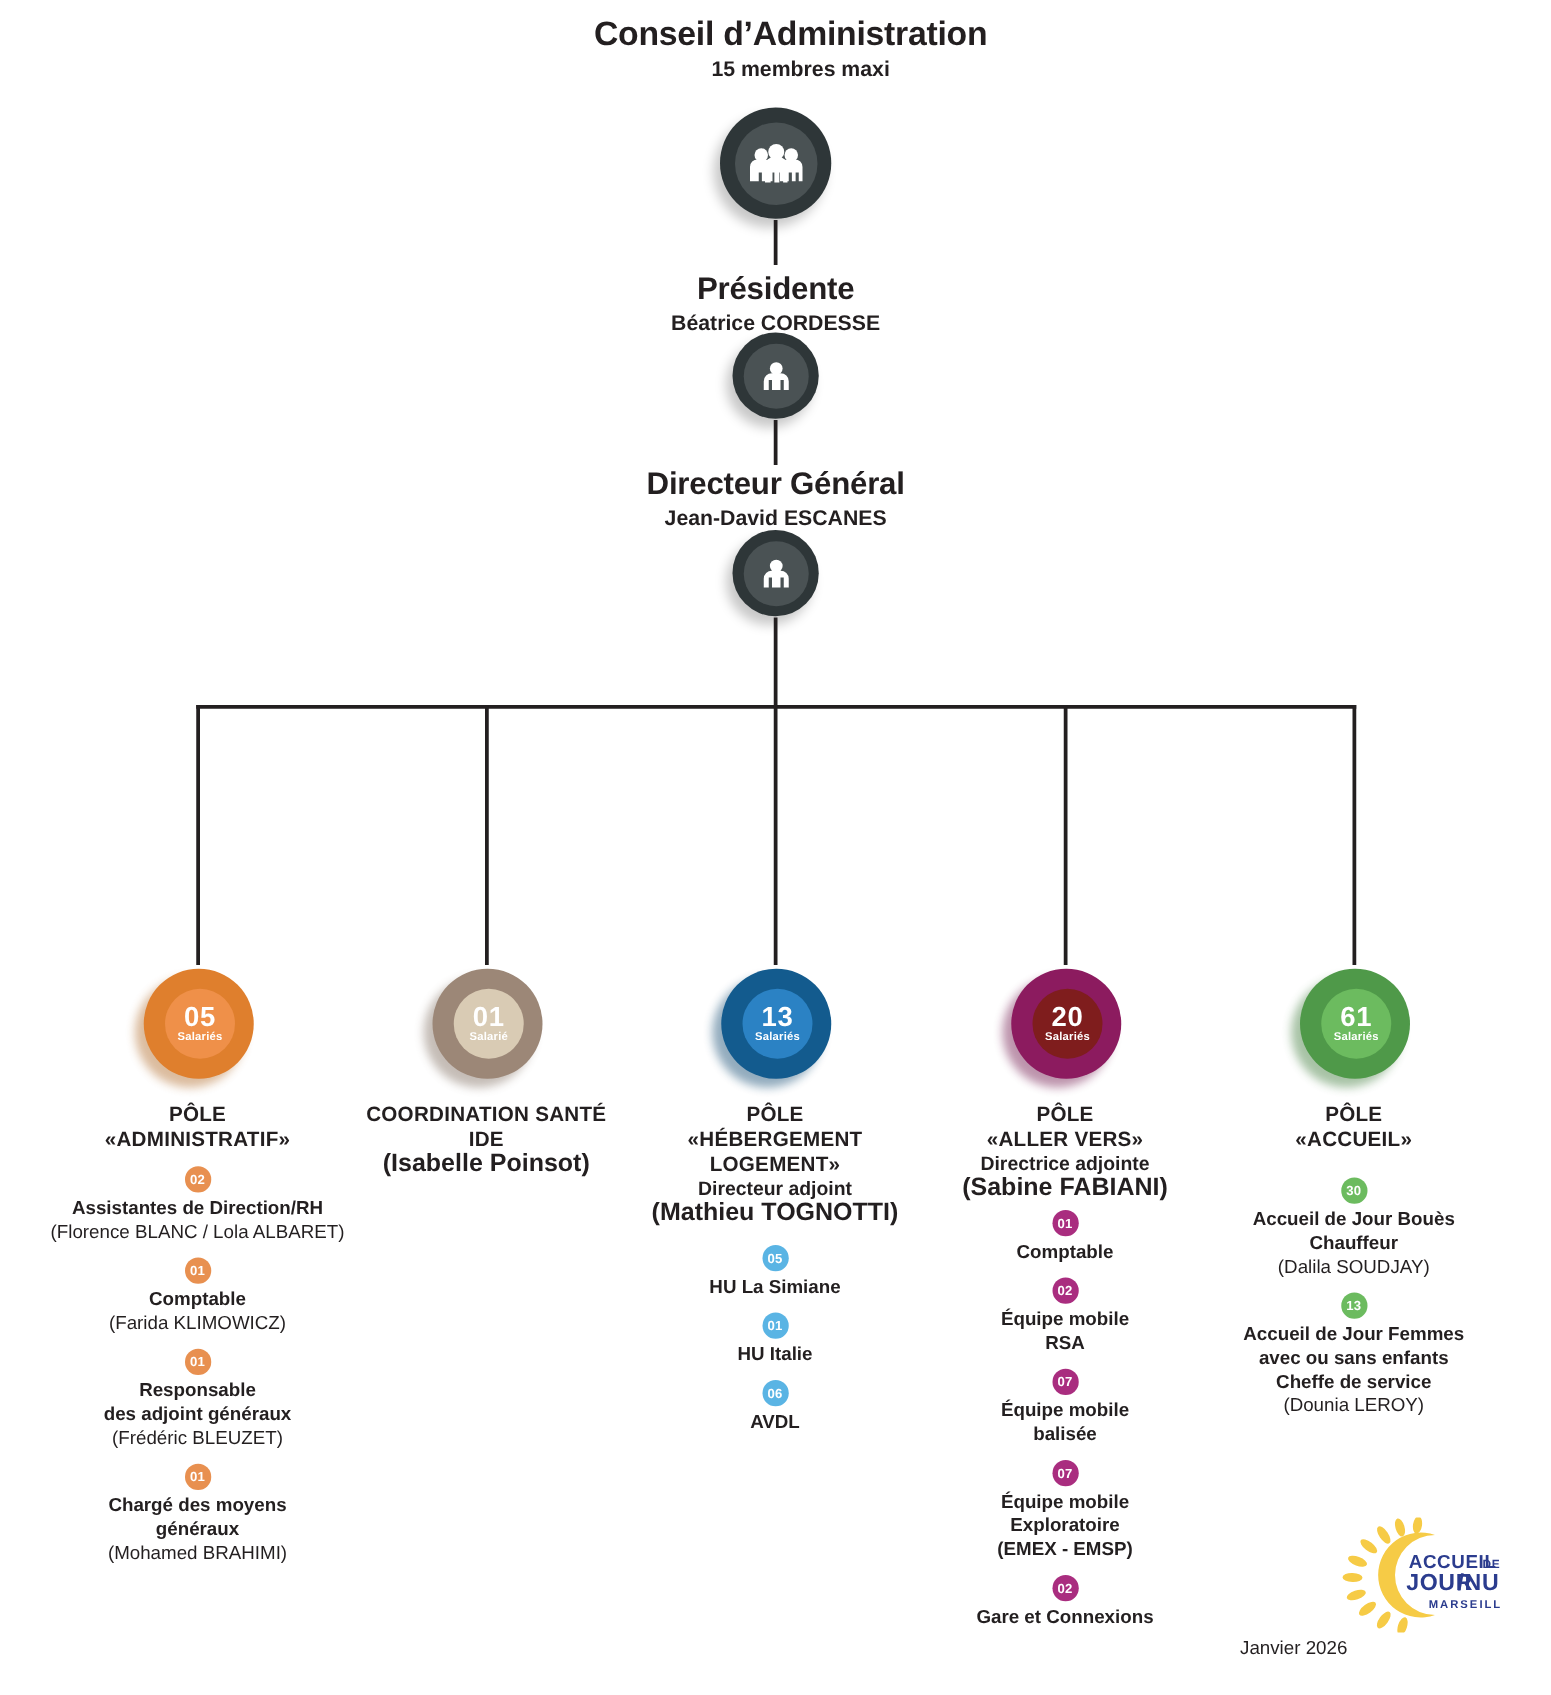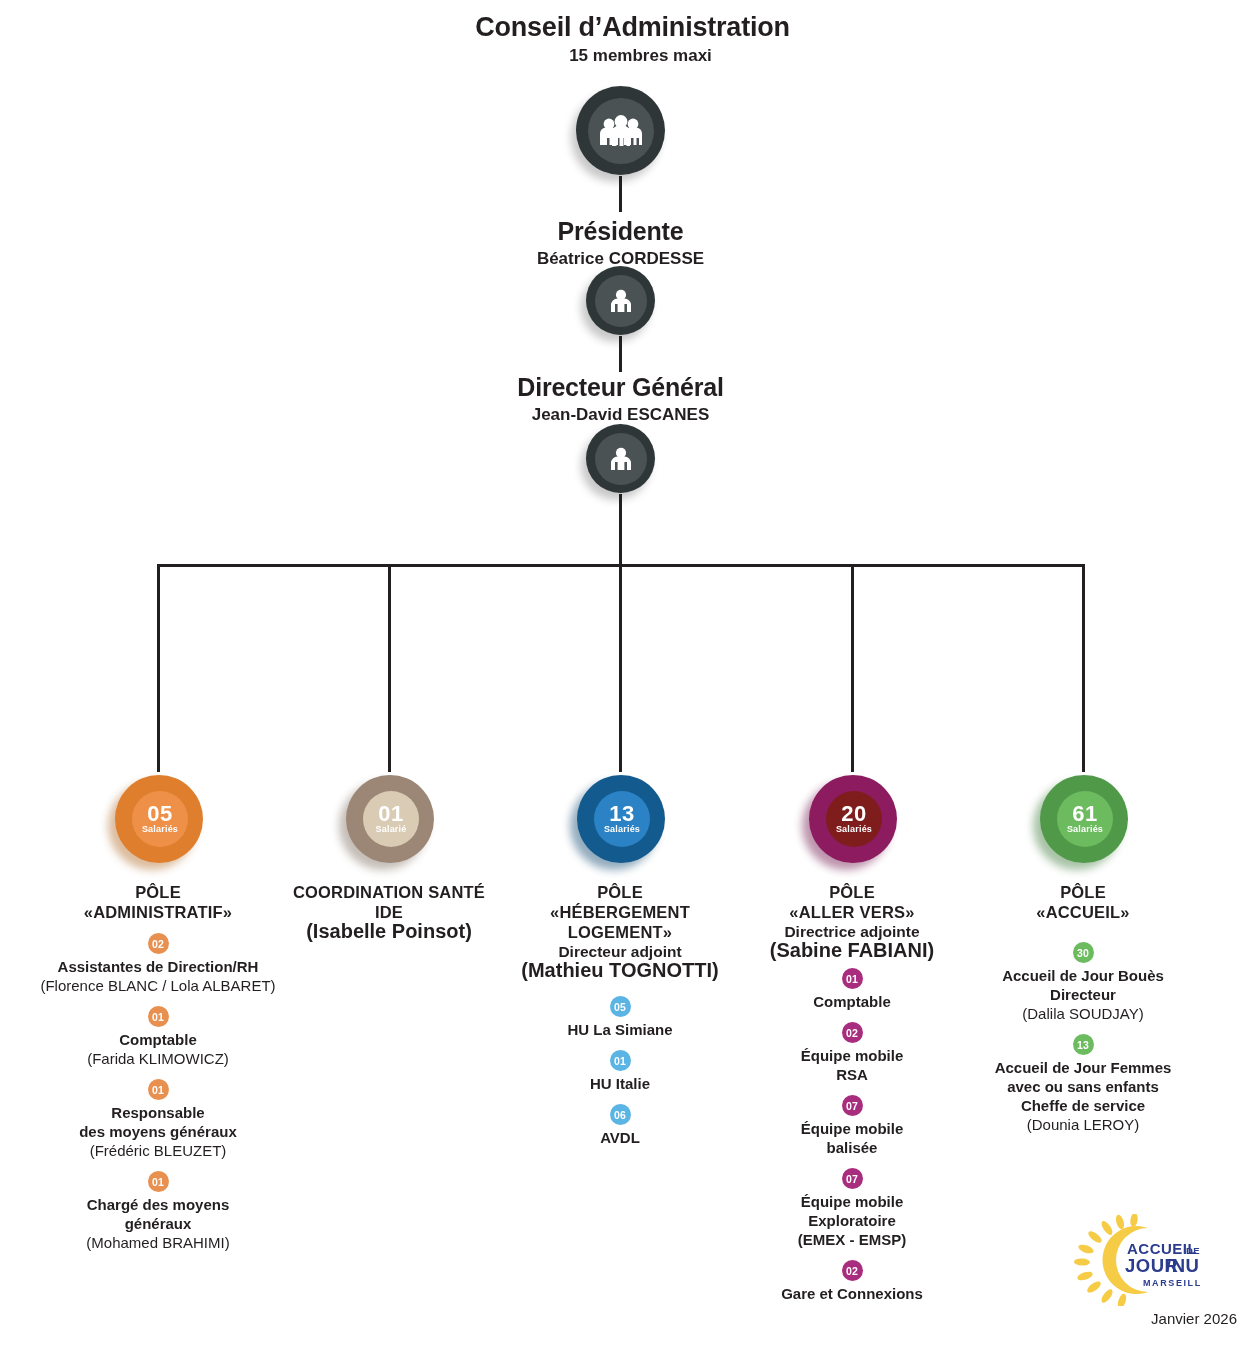--- a/index.html
+++ b/index.html
@@ -118,22 +118,22 @@
   }
   .sub-person {
     font-size: 15px;
     font-weight: normal;
     line-height: 19px;
   }
 
   
   .logo { position: absolute; left: 1070px; top: 1214px; width: 130px; height: 92px; }
   .date-stamp {
-    position: absolute; left: 1067px; top: 1310px;
-    width: 170px; text-align: right;
+    position: absolute; left: 992px; top: 1310px;
+    width: 170px; text-align: left;
     font-size: 15px; color: #231f20;
   }
 </style>
 </head>
 <body>
 
 <div class="chain">
 
   <div style="position:absolute; left:12px; top:10px; width:100%;">
     <div class="node-title lvl-board">Conseil d’Administration</div>
@@ -219,21 +219,21 @@
     </div>
     <div class="sub-item">
       <div class="sub-badge" style="background:#e89050;">01</div>
       <div class="sub-label">Comptable</div>
       <div class="sub-person">(Farida KLIMOWICZ)</div>
     </div>
     <div class="sub-item">
       <div class="sub-badge" style="background:#e89050;">01</div>
       <div class="sub-label">
           <div>Responsable</div>
-          <div>des moyens généraux</div>
+          <div>des adjoint généraux</div>
         </div>
       <div class="sub-person">(Frédéric BLEUZET)</div>
     </div>
     <div class="sub-item">
       <div class="sub-badge" style="background:#e89050;">01</div>
       <div class="sub-label">
           <div>Chargé des moyens</div>
           <div>généraux</div>
         </div>
       <div class="sub-person">(Mohamed BRAHIMI)</div>
@@ -346,21 +346,21 @@
     </div>
     <div class="pole-heading">
       <div>PÔLE</div>
       <div>«ACCUEIL»</div>
     </div>
 
     <div class="sub-item" style="margin-top:20px;">
       <div class="sub-badge" style="background:#6cbb5f;">30</div>
       <div class="sub-label">
           <div>Accueil de Jour Bouès</div>
-          <div>Directeur</div>
+          <div>Chauffeur</div>
         </div>
       <div class="sub-person">(Dalila SOUDJAY)</div>
     </div>
     <div class="sub-item">
       <div class="sub-badge" style="background:#6cbb5f;">13</div>
       <div class="sub-label">
           <div>Accueil de Jour Femmes</div>
           <div>avec ou sans enfants</div>
           <div>Cheffe de service</div>
         </div>

